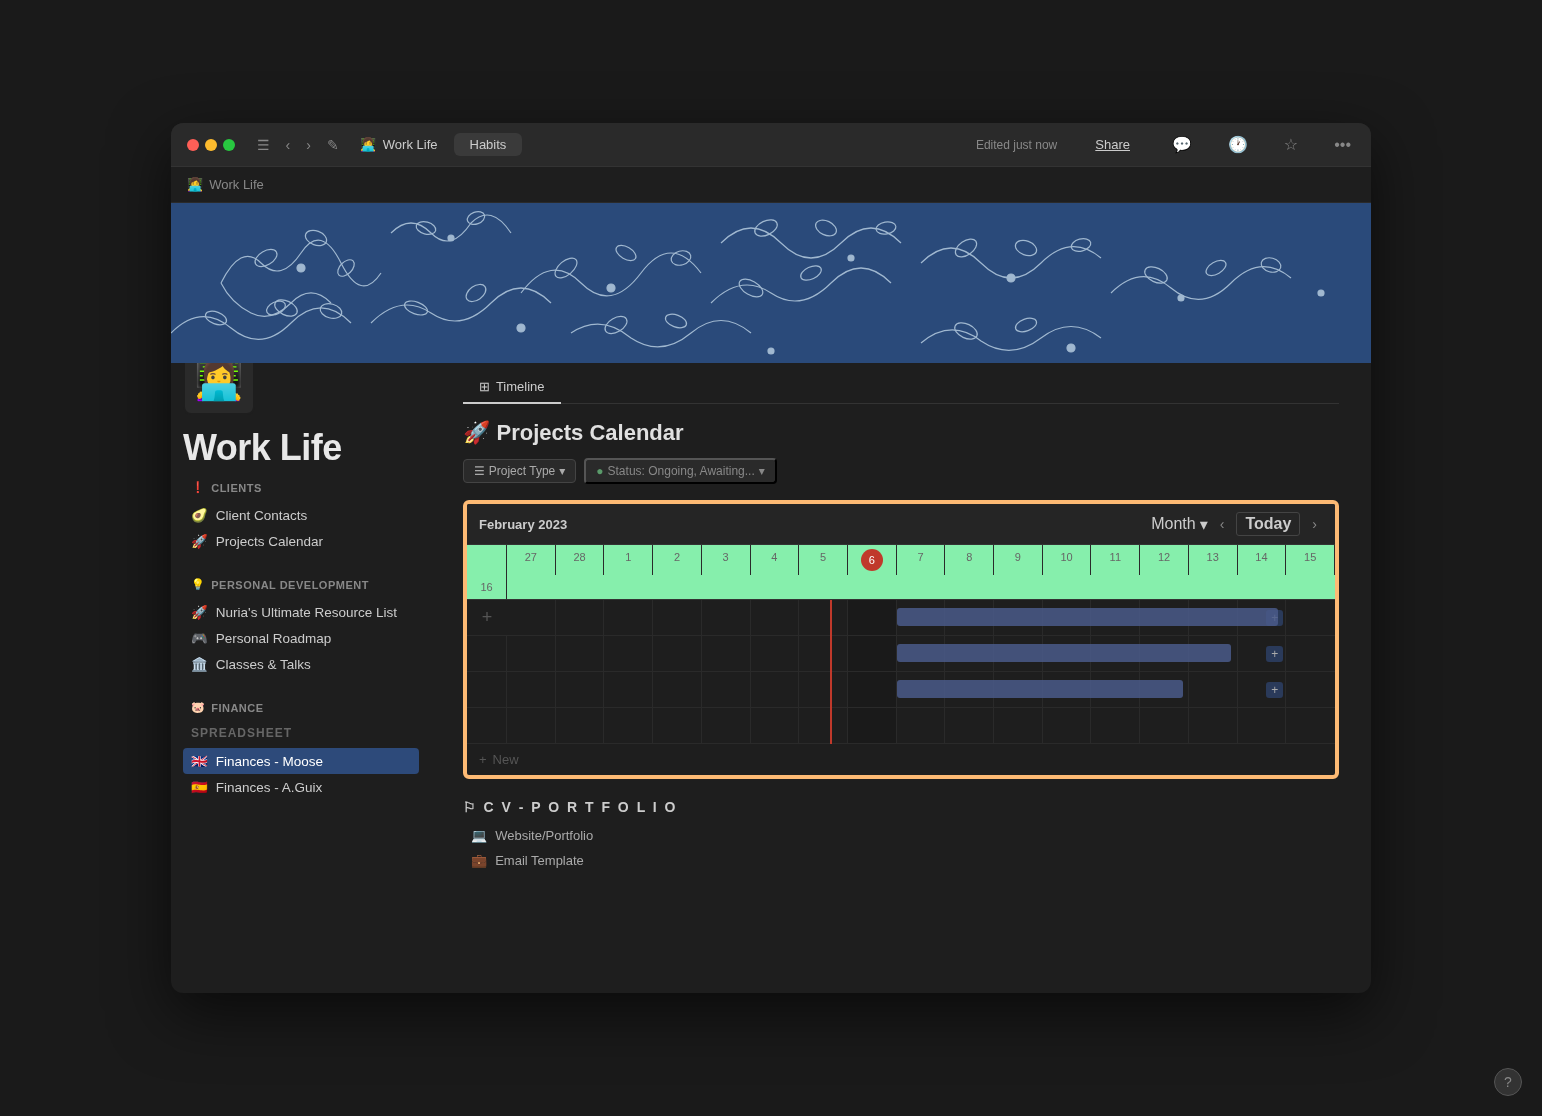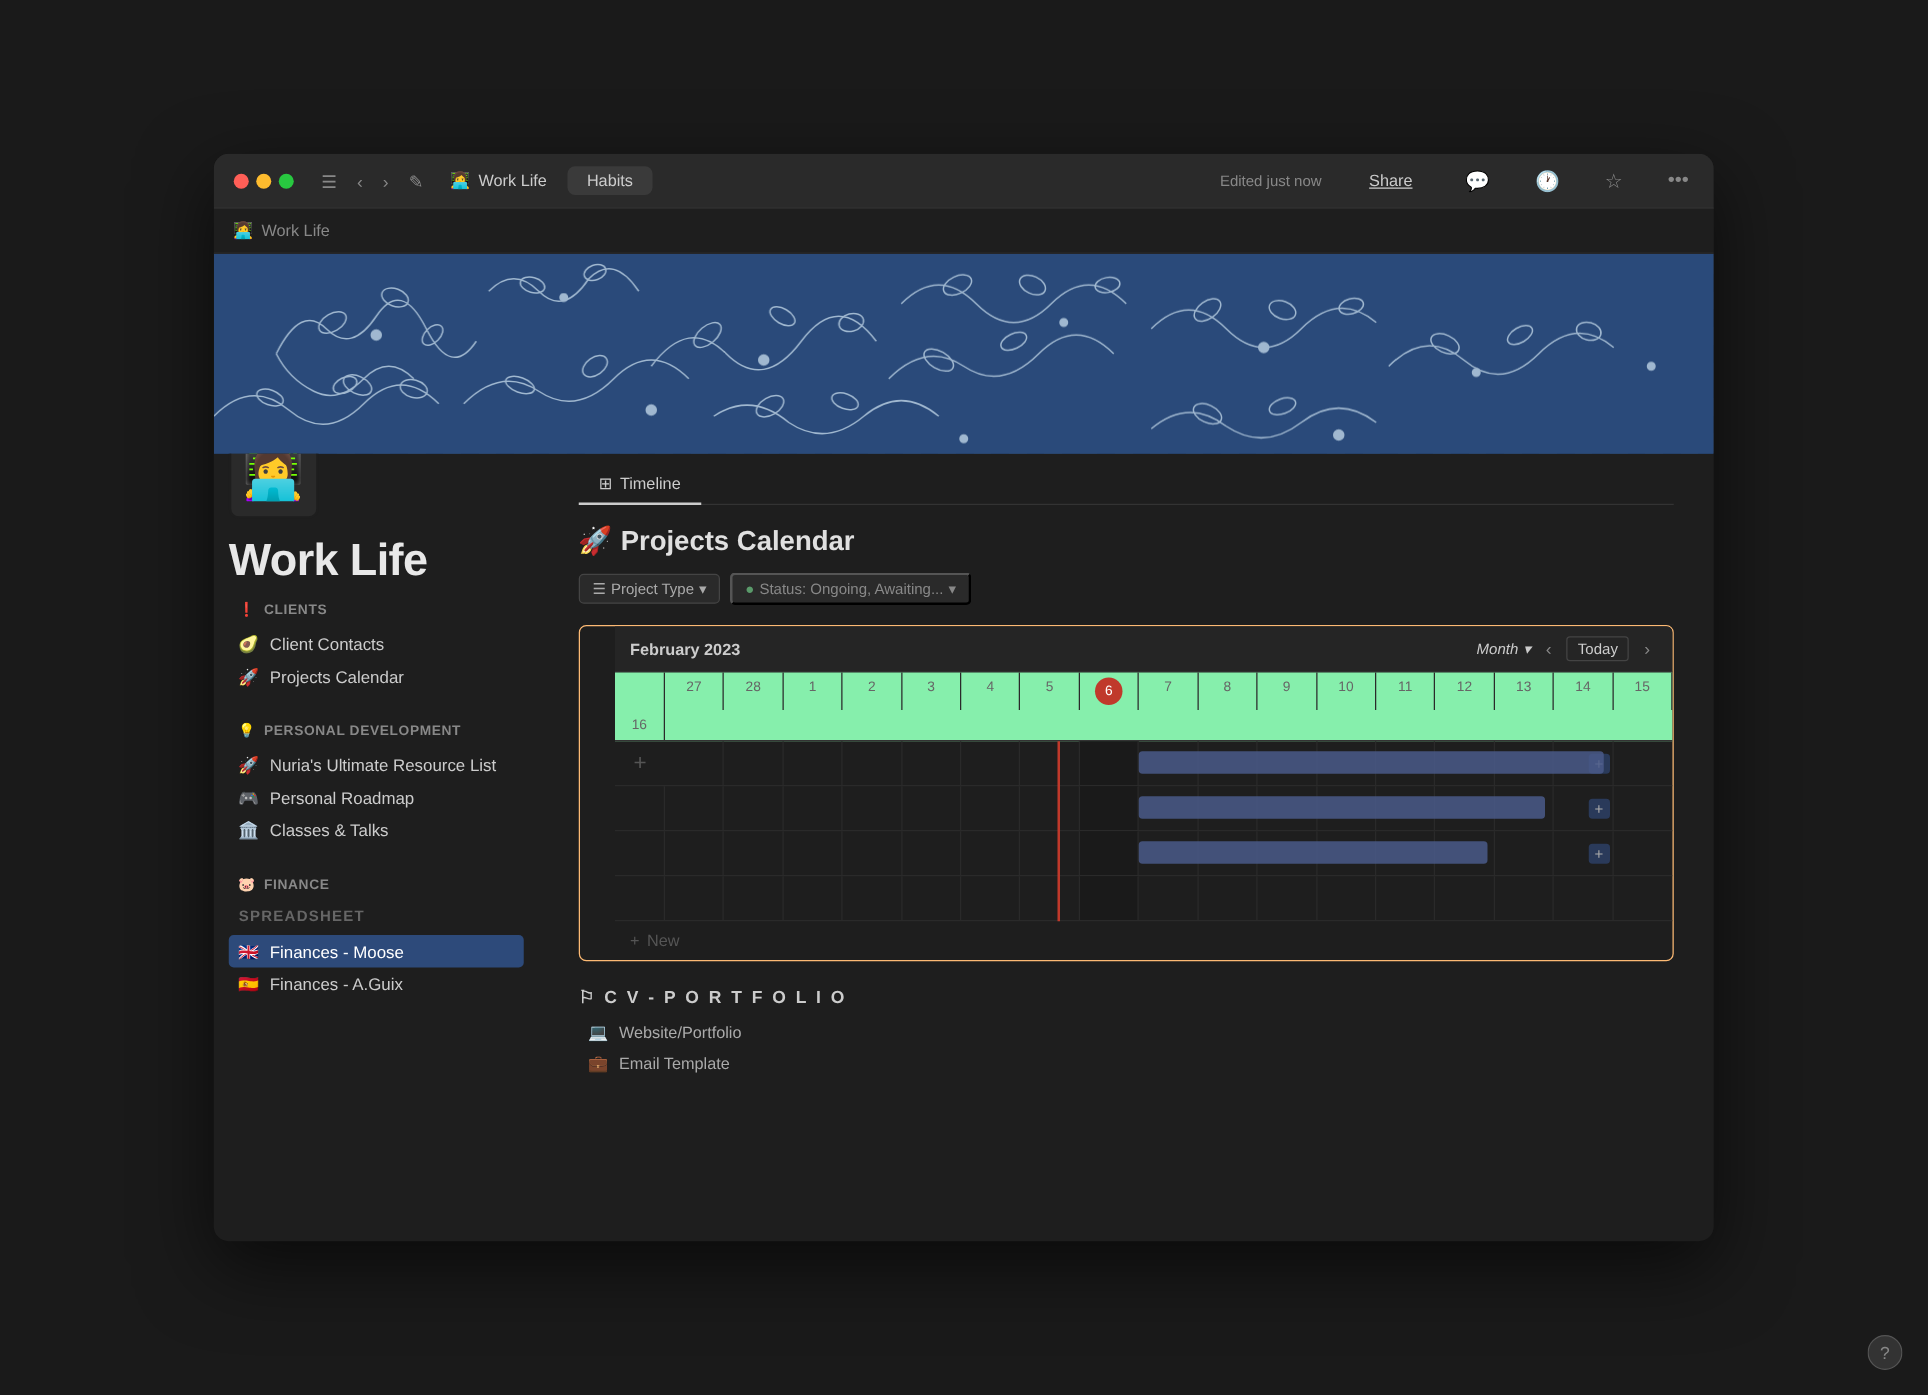--- a/index.html
+++ b/index.html
@@ -322,25 +322,24 @@
       align-items: center;
       gap: 4px;
       padding: 4px 10px;
       border-radius: 4px;
       font-size: 12px;
       cursor: pointer;
     }
 
     
     .calendar-wrapper {
-      border: 1px solid #fdba74;
+      border: 4px solid #fdba74;
       border-radius: 6px;
       overflow: hidden;
       margin-bottom: 20px;
-      padding-left: 28px;
     }
 
     .calendar-header {
       display: flex;
       align-items: center;
       justify-content: space-between;
       padding: 8px 12px;
       background: #252525;
       border-bottom: 1px solid #333;
     }
@@ -364,34 +363,34 @@
       cursor: pointer;
       font-size: 14px;
       padding: 2px 6px;
       border-radius: 3px;
     }
 
     .cal-today-btn {
       background: none;
       border: 1px solid #444;
       color: #ccc;
-      font-size: 12px;
+      font-size: 16px;
       padding: 2px 8px;
       border-radius: 3px;
       cursor: pointer;
+      font-weight: bold;
     }
 
     .month-dropdown {
       display: flex;
       align-items: center;
       gap: 4px;
       color: #ccc;
-      font-size: 12px;
-      cursor: pointer;
-      font-style: italic;
+      font-size: 16px;
+      cursor: pointer;
     }
 
     .days-header {
       display: grid;
       grid-template-columns: 40px repeat(17, 1fr);
       background: #86efac;
       border-bottom: 1px solid #333;
     }
 
     .day-col-header {

